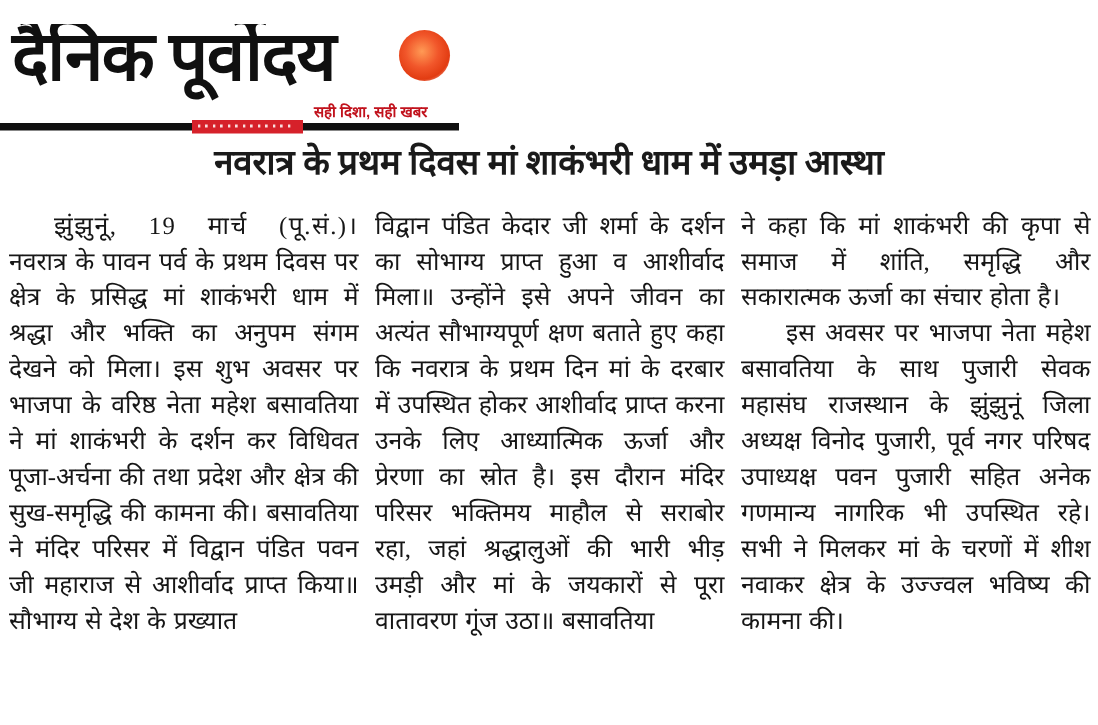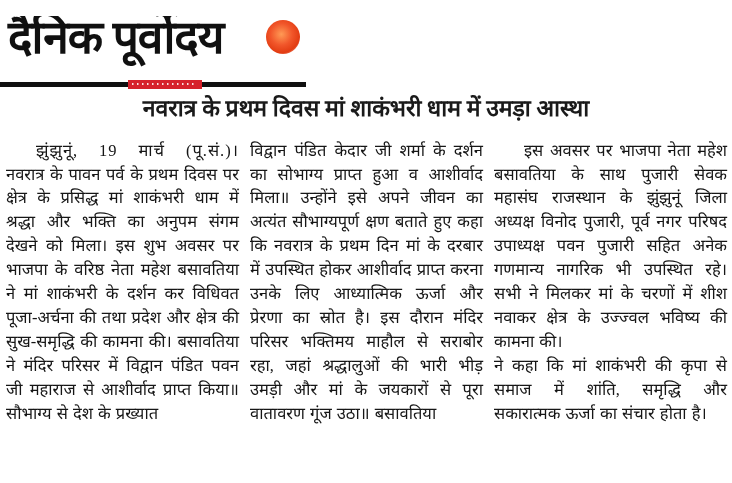--- a/index.html
+++ b/index.html
@@ -110,20 +110,21 @@
   .dateline::after { content: " "; }
 </style>
 </head>
 <body>
 
 <div class="page">
 
   <header class="masthead">
     <span class="sun"></span>
     <h1 class="masthead-title">दैनिक पूर्वोदय</h1>
+    <div class="masthead-tagline">सही दिशा, सही खबर</div>
     <div class="masthead-rule">
       <span class="masthead-badge"></span>
     </div>
   </header>
 
   <h2 class="headline">
     <span class="hl-line">नवरात्र के प्रथम दिवस मां शाकंभरी धाम में उमड़ा आस्था</span>
   </h2>
 
   <main class="columns">
@@ -132,18 +133,18 @@
       <p class="para indent">
         <strong class="dateline">झुंझुनूं, 19 मार्च (पू.सं.)।</strong><span>नवरात्र के पावन पर्व के प्रथम दिवस पर क्षेत्र के प्रसिद्ध मां शाकंभरी धाम में श्रद्धा और भक्ति का अनुपम संगम देखने को मिला। इस शुभ अवसर पर भाजपा के वरिष्ठ नेता महेश बसावतिया ने मां शाकंभरी के दर्शन कर विधिवत पूजा-अर्चना की तथा प्रदेश और क्षेत्र की सुख-समृद्धि की कामना की। बसावतिया ने मंदिर परिसर में विद्वान पंडित पवन जी महाराज से आशीर्वाद प्राप्त किया॥ सौभाग्य से देश के प्रख्यात</span>
       </p>
     </section>
 
     <section class="col">
       <p class="para">विद्वान पंडित केदार जी शर्मा के दर्शन का सोभाग्य प्राप्त हुआ व आशीर्वाद मिला॥ उन्होंने इसे अपने जीवन का अत्यंत सौभाग्यपूर्ण क्षण बताते हुए कहा कि नवरात्र के प्रथम दिन मां के दरबार में उपस्थित होकर आशीर्वाद प्राप्त करना उनके लिए आध्यात्मिक ऊर्जा और प्रेरणा का स्रोत है। इस दौरान मंदिर परिसर भक्तिमय माहौल से सराबोर रहा, जहां श्रद्धालुओं की भारी भीड़ उमड़ी और मां के जयकारों से पूरा वातावरण गूंज उठा॥ बसावतिया</p>
     </section>
 
     <section class="col">
+      <p class="para">ने कहा कि मां शाकंभरी की कृपा से समाज में शांति, समृद्धि और सकारात्मक ऊर्जा का संचार होता है।</p>
       <p class="para indent">इस अवसर पर भाजपा नेता महेश बसावतिया के साथ पुजारी सेवक महासंघ राजस्थान के झुंझुनूं जिला अध्यक्ष विनोद पुजारी, पूर्व नगर परिषद उपाध्यक्ष पवन पुजारी सहित अनेक गणमान्य नागरिक भी उपस्थित रहे। सभी ने मिलकर मां के चरणों में शीश नवाकर क्षेत्र के उज्ज्वल भविष्य की कामना की।</p>
-      <p class="para">ने कहा कि मां शाकंभरी की कृपा से समाज में शांति, समृद्धि और सकारात्मक ऊर्जा का संचार होता है।</p>
     </section>
 
   </main>
 </div>
 
 </body></html>

